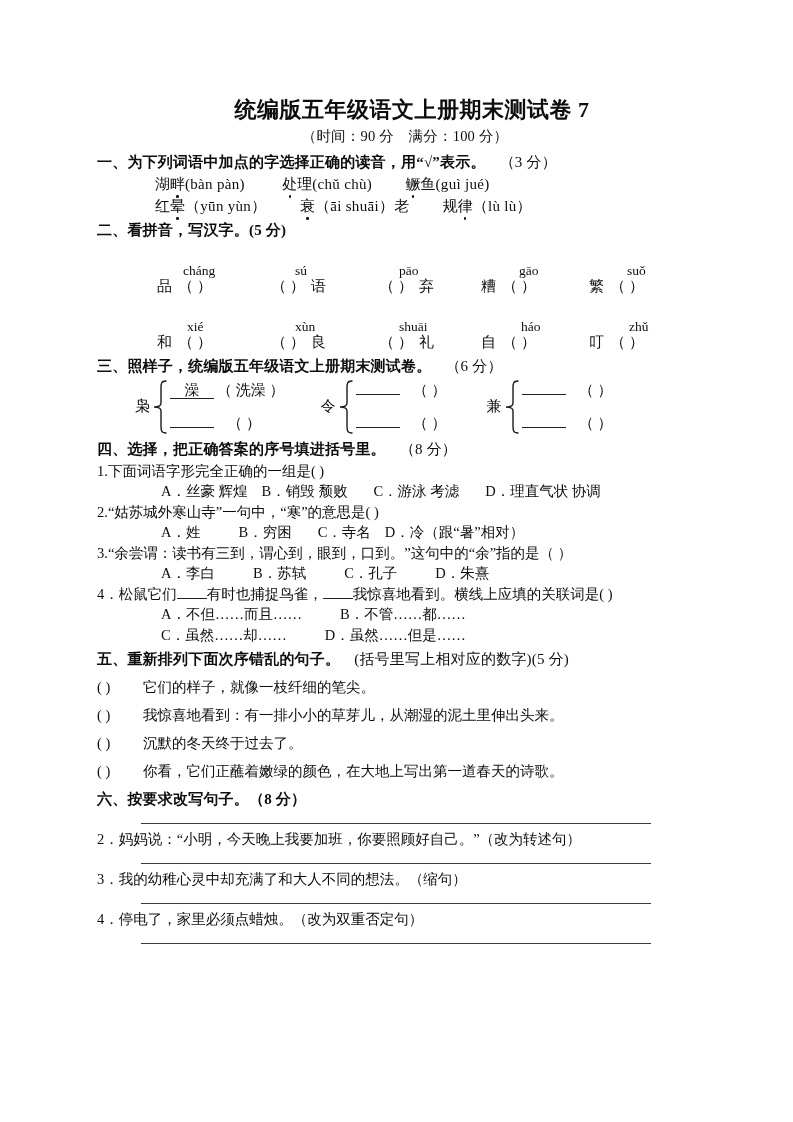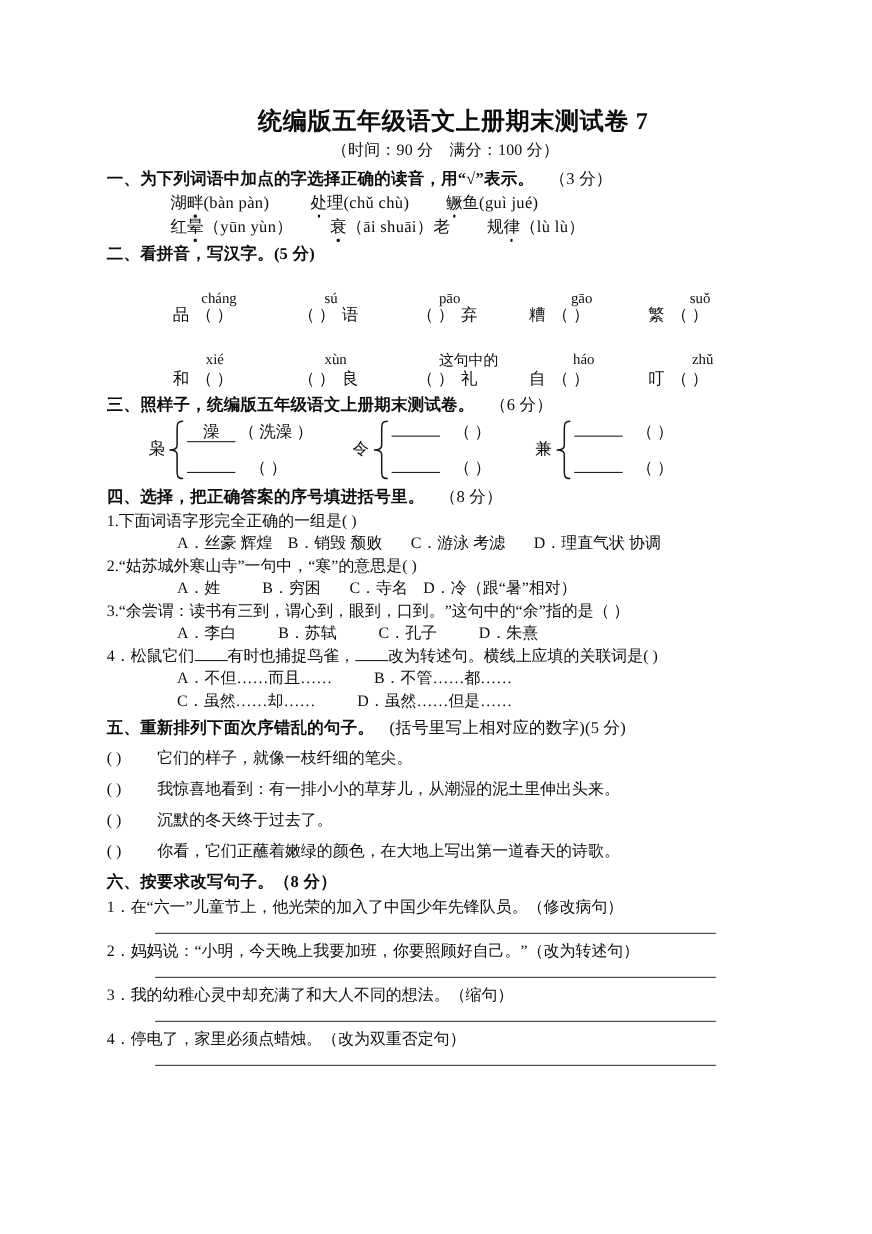--- a/index.html
+++ b/index.html
@@ -288,21 +288,21 @@
 
   <div class="s2-block">
     <div class="s2-pyrow">
       <span class="s2-cell py-cell">
             <span class="s2-py-inner" style="padding-left:30px">xié</span>
           </span>
       <span class="s2-cell py-cell">
             <span class="s2-py-inner" style="padding-left:30px">xùn</span>
           </span>
       <span class="s2-cell py-cell">
-            <span class="s2-py-inner" style="padding-left:26px">这句中的</span>
+            <span class="s2-py-inner" style="padding-left:26px">shuāi</span>
           </span>
       <span class="s2-cell py-cell">
             <span class="s2-py-inner" style="padding-left:40px">háo</span>
           </span>
       <span class="s2-cell py-cell">
             <span class="s2-py-inner" style="padding-left:40px">zhǔ</span>
           </span>
     </div>
     <div class="s2-chrow">
       <span class="s2-cell">
@@ -415,21 +415,21 @@
   <div class="q-opts">
     <span class="opt">A．姓</span><span class="opt-gap-l"></span><span class="opt">B．穷困</span><span class="opt-gap-m"></span><span class="opt">C．寺名</span><span class="opt-gap-s"></span><span class="opt">D．冷（跟“暑”相对）</span>
   </div>
 
   <div class="q-stem">3.“余尝谓：读书有三到，谓心到，眼到，口到。”这句中的“余”指的是（    ）</div>
   <div class="q-opts">
     <span class="opt">A．李白</span><span class="opt-gap-l"></span><span class="opt">B．苏轼</span><span class="opt-gap-l"></span><span class="opt">C．孔子</span><span class="opt-gap-l"></span><span class="opt">D．朱熹</span>
   </div>
 
   <div class="q-stem">
-    <span>4．松鼠它们</span><span class="fillblank"></span><span>有时也捕捉鸟雀，</span><span class="fillblank"></span><span>改为转述句。横线上应填的关联词是(    )</span>
+    <span>4．松鼠它们</span><span class="fillblank"></span><span>有时也捕捉鸟雀，</span><span class="fillblank"></span><span>我惊喜地看到。横线上应填的关联词是(    )</span>
   </div>
   <div class="q-opts">
     <span class="opt">A．不但……而且……</span><span class="opt-gap-l"></span><span class="opt">B．不管……都……</span>
   </div>
   <div class="q-opts">
     <span class="opt">C．虽然……却……</span><span class="opt-gap-l"></span><span class="opt">D．虽然……但是……</span>
   </div>
 
   <div class="sec-head">
     <span>五、重新排列下面次序错乱的句子。</span><span class="pts">(括号里写上相对应的数字)(5 分)</span>
@@ -437,21 +437,20 @@
 
   <div class="s5-item"><span class="s5-paren">(      )</span><span>它们的样子，就像一枝纤细的笔尖。</span></div>
   <div class="s5-item"><span class="s5-paren">(      )</span><span>我惊喜地看到：有一排小小的草芽儿，从潮湿的泥土里伸出头来。</span></div>
   <div class="s5-item"><span class="s5-paren">(      )</span><span>沉默的冬天终于过去了。</span></div>
   <div class="s5-item"><span class="s5-paren">(      )</span><span>你看，它们正蘸着嫩绿的颜色，在大地上写出第一道春天的诗歌。</span></div>
 
   <div class="sec-head">
     <span>六、按要求改写句子。</span><span>（8 分）</span>
   </div>
 
-  <div class="s6-item">1．在“六一”儿童节上，他光荣的加入了中国少年先锋队员。（修改病句）</div>
   <div class="s6-rule"></div>
 
   <div class="s6-item">2．妈妈说：“小明，今天晚上我要加班，你要照顾好自己。”（改为转述句）</div>
   <div class="s6-rule"></div>
 
   <div class="s6-item">3．我的幼稚心灵中却充满了和大人不同的想法。（缩句）</div>
   <div class="s6-rule"></div>
 
   <div class="s6-item">4．停电了，家里必须点蜡烛。（改为双重否定句）</div>
   <div class="s6-rule"></div>

